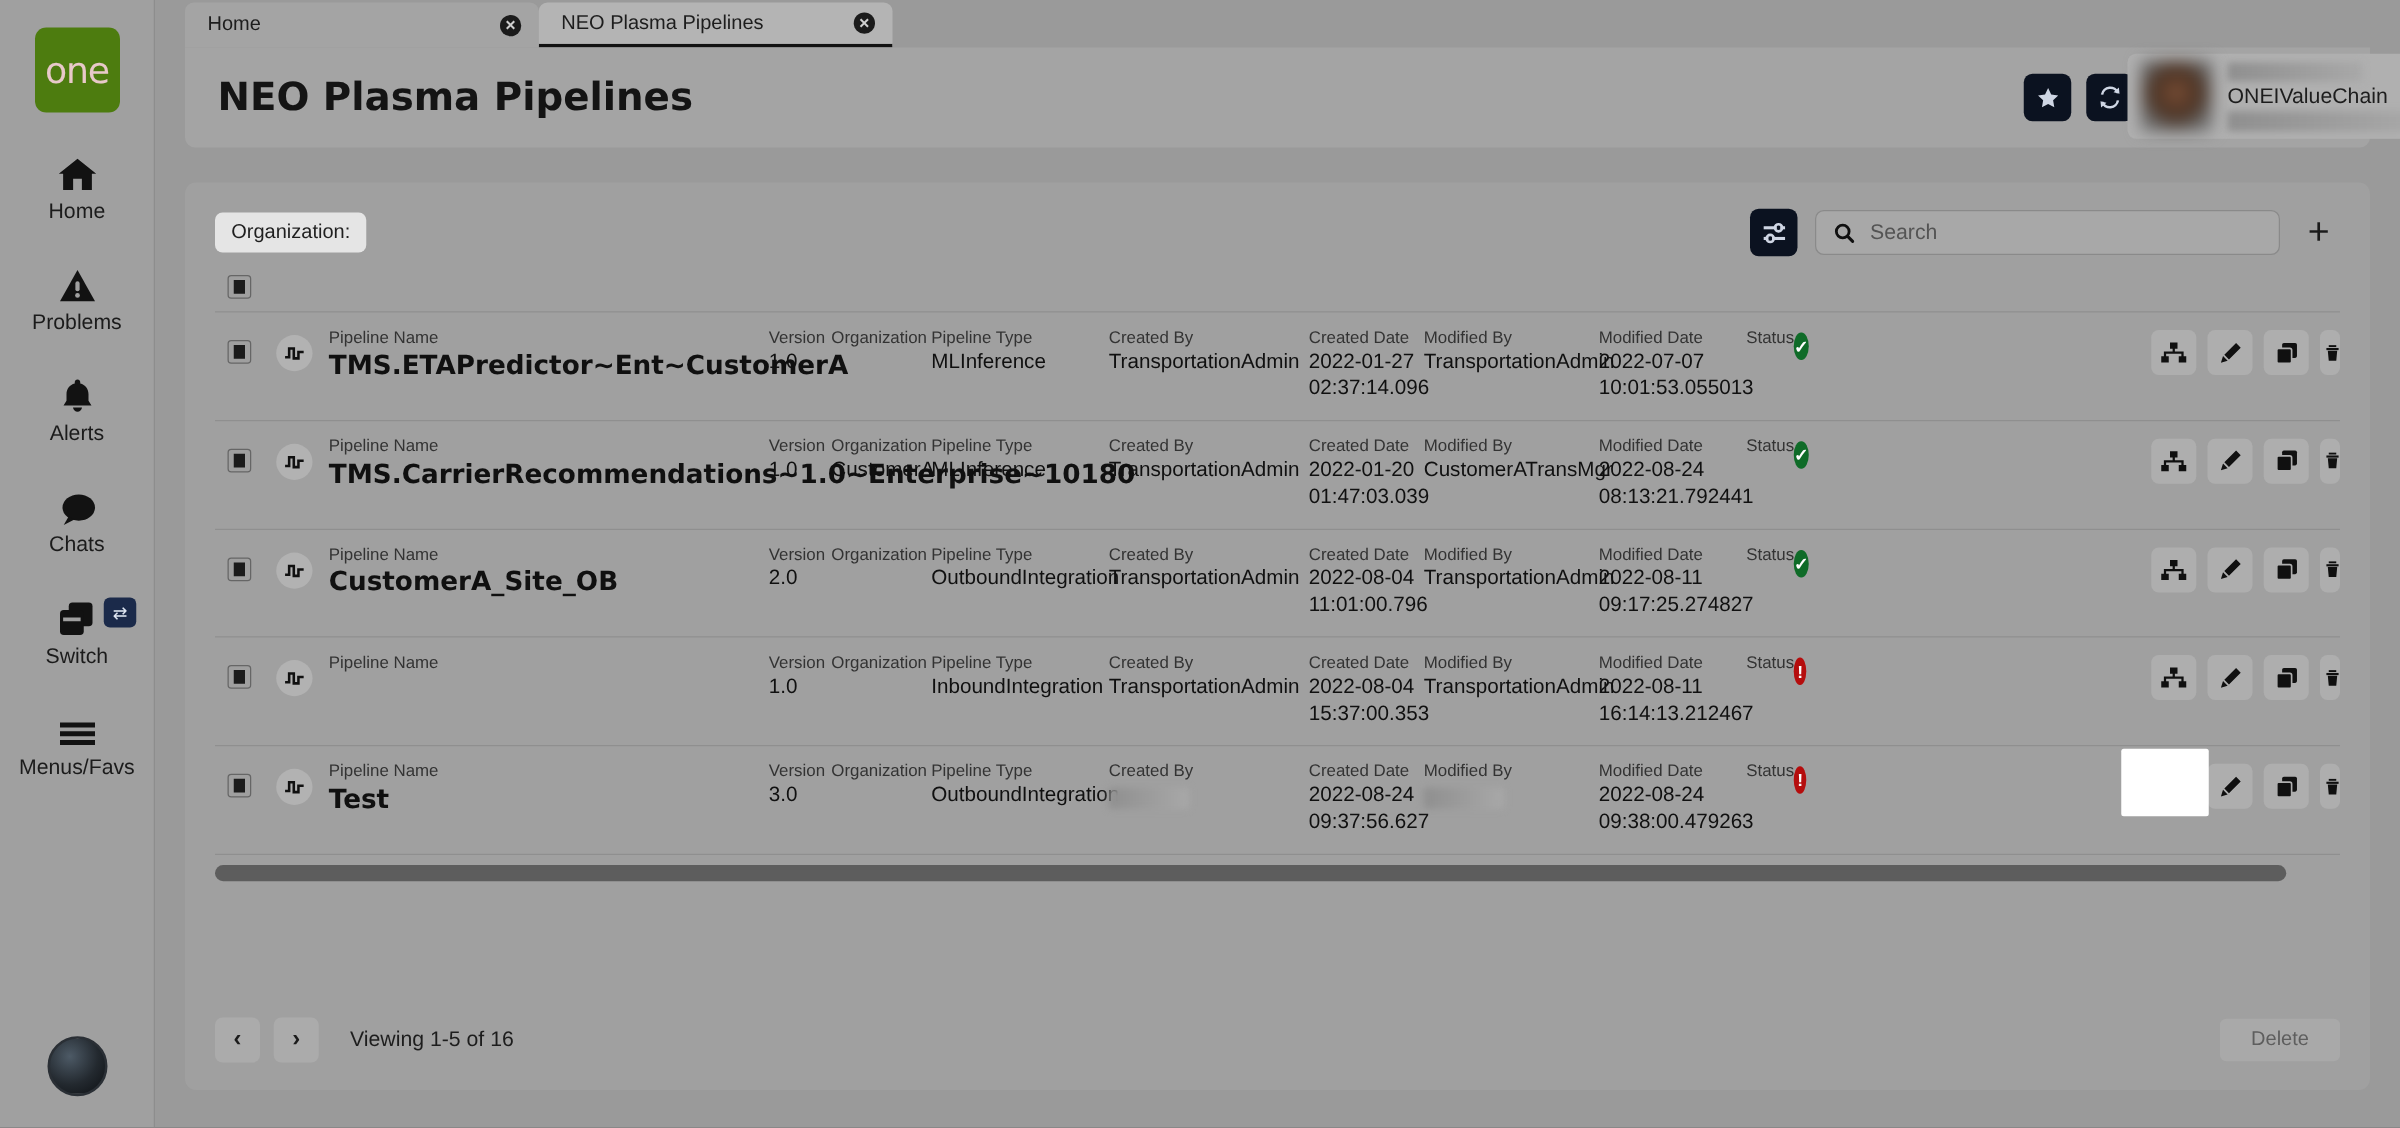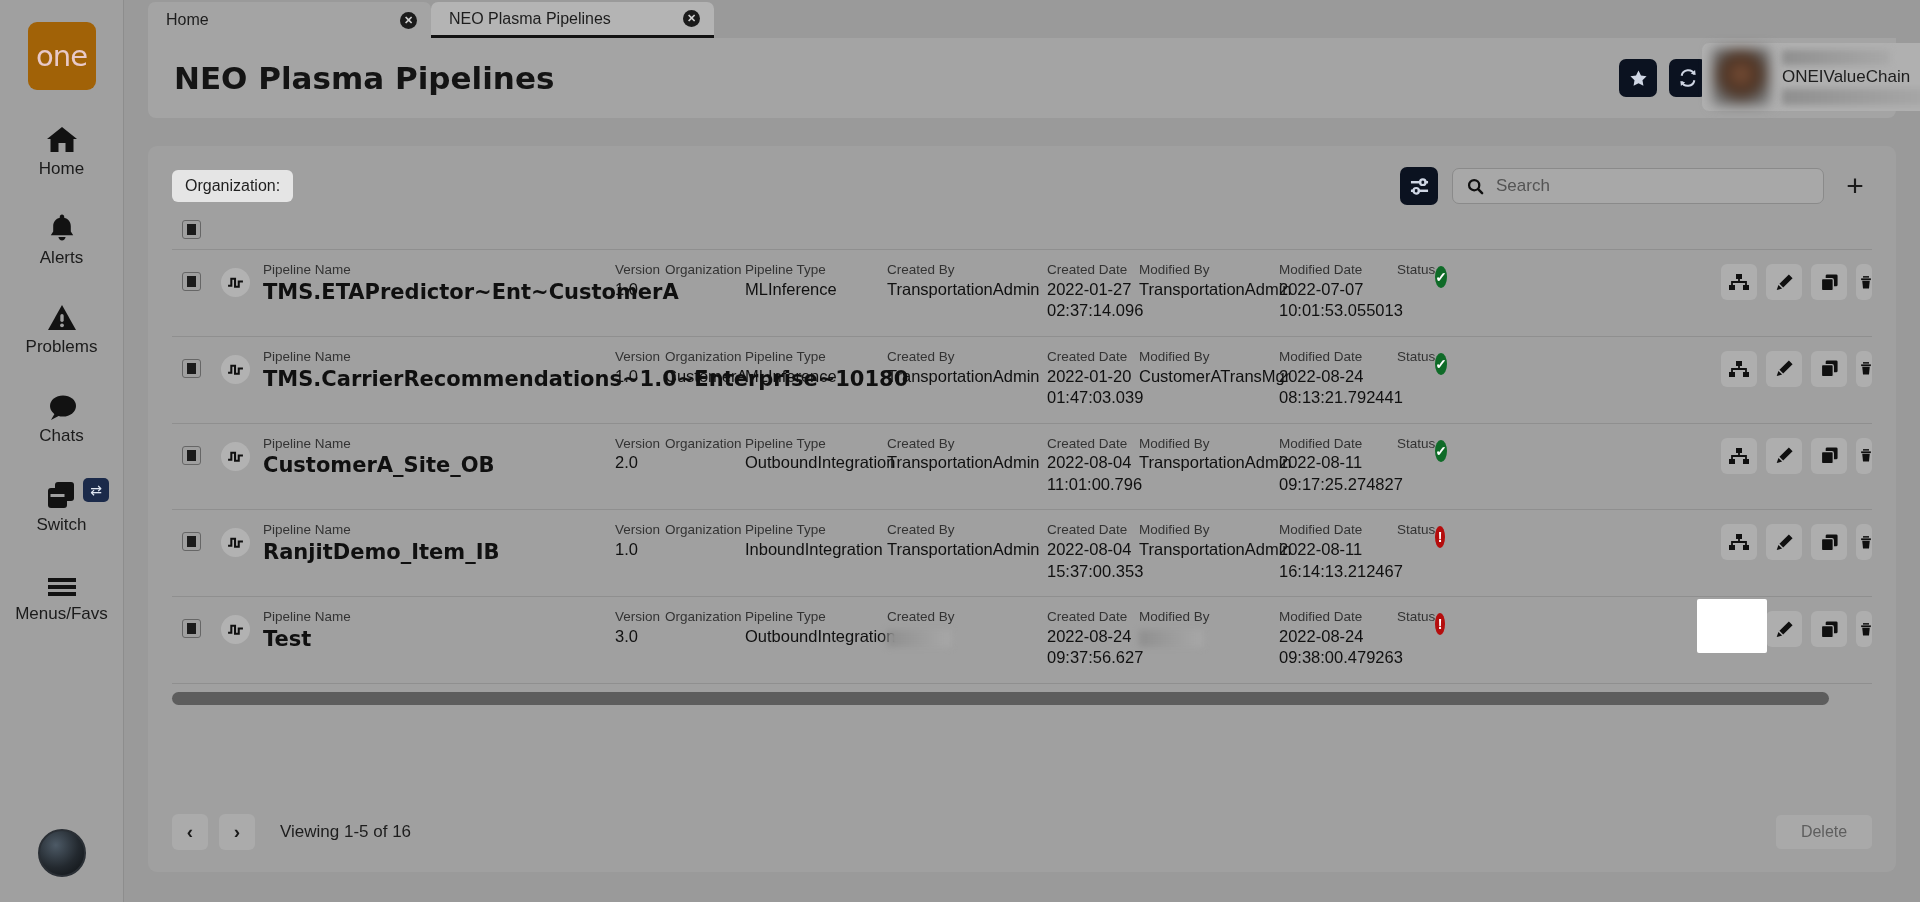--- a/index.html
+++ b/index.html
@@ -26,21 +26,21 @@
     border-right: 1px solid #8d8d8d;
     display: flex;
     flex-direction: column;
     align-items: center;
     position: relative;
     z-index: 5;
   }
   .brand-logo {
     width: 68px; height: 68px;
     margin-top: 22px;
-    background: #a16207;
+    background: #4d7c0f;
     border-radius: 9px;
     display: flex; align-items: center; justify-content: center;
     color: #e8c9c9;
     font-size: 29px;
     letter-spacing: -1px;
     font-family: "DejaVu Sans", sans-serif;
   }
   .nav-item {
     margin-top: 30px;
     width: 100%;
@@ -424,37 +424,37 @@
       <span class="nav-icon">
         <svg width="32" height="28" viewBox="0 0 32 28">
             <path fill="#121212" d="M16 1 L31 13 L27.5 13 L27.5 26 L19.5 26 L19.5 17 L12.5 17 L12.5 26 L4.5 26 L4.5 13 L1 13 Z"></path>
           </svg>
       </span>
       <span class="nav-label">Home</span>
     </div>
 
     <div class="nav-item">
       <span class="nav-icon">
-        <svg width="28" height="30" viewBox="0 0 28 30">
-            <path fill="#121212" d="M14 1.5c1.3 0 2.2 1 2.2 2.2v1c4 .9 6.6 4.3 6.6 8.6v5.2l2.4 3.8H2.8l2.4-3.8v-5.2c0-4.3 2.6-7.7 6.6-8.6v-1C11.8 2.5 12.7 1.5 14 1.5z"></path>
-            <path fill="#121212" d="M10.4 24h7.2c-.3 2-1.8 3.4-3.6 3.4S10.7 26 10.4 24z"></path>
-          </svg>
-      </span>
-      <span class="nav-label">Alerts</span>
-    </div>
-
-    <div class="nav-item">
-      <span class="nav-icon">
         <svg width="30" height="28" viewBox="0 0 30 28">
             <path fill="#121212" d="M15 1 L29 26 L1 26 Z"></path>
             <rect x="13.3" y="10" width="3.4" height="8" rx="1.7" fill="#a0a0a0"></rect>
             <circle cx="15" cy="21.3" r="1.9" fill="#a0a0a0"></circle>
           </svg>
       </span>
       <span class="nav-label">Problems</span>
+    </div>
+
+    <div class="nav-item">
+      <span class="nav-icon">
+        <svg width="28" height="30" viewBox="0 0 28 30">
+            <path fill="#121212" d="M14 1.5c1.3 0 2.2 1 2.2 2.2v1c4 .9 6.6 4.3 6.6 8.6v5.2l2.4 3.8H2.8l2.4-3.8v-5.2c0-4.3 2.6-7.7 6.6-8.6v-1C11.8 2.5 12.7 1.5 14 1.5z"></path>
+            <path fill="#121212" d="M10.4 24h7.2c-.3 2-1.8 3.4-3.6 3.4S10.7 26 10.4 24z"></path>
+          </svg>
+      </span>
+      <span class="nav-label">Alerts</span>
     </div>
 
     <div class="nav-item">
       <span class="nav-icon">
         <svg width="32" height="28" viewBox="0 0 32 28">
             <ellipse cx="17" cy="13" rx="13" ry="10.5" fill="#121212"></ellipse>
             <path fill="#121212" d="M9 20 L5 27 L13.5 22.5 Z"></path>
           </svg>
       </span>
       <span class="nav-label">Chats</span>
@@ -842,21 +842,20 @@
           <div class="cbox">
               <i></i>
             </div>
           <div class="pipe-icon">
             <svg width="17" height="13" viewBox="0 0 18 14">
                 <path fill="none" stroke="#101010" stroke-width="2.2" d="M1 10.5h3.5V3h4v8.5h4V6h4.5"></path>
               </svg>
           </div>
           <div class="cell c-name">
             <span class="cell-label">Pipeline Name</span>
-            <span class="cell-value bold">RanjitDemo_Item_IB</span>
           </div>
           <div class="cell c-ver">
             <span class="cell-label">Version</span>
             <span class="cell-value">1.0</span>
           </div>
           <div class="cell c-org">
             <span class="cell-label">Organization</span>
             <span class="cell-value"></span>
           </div>
           <div class="cell c-type">

